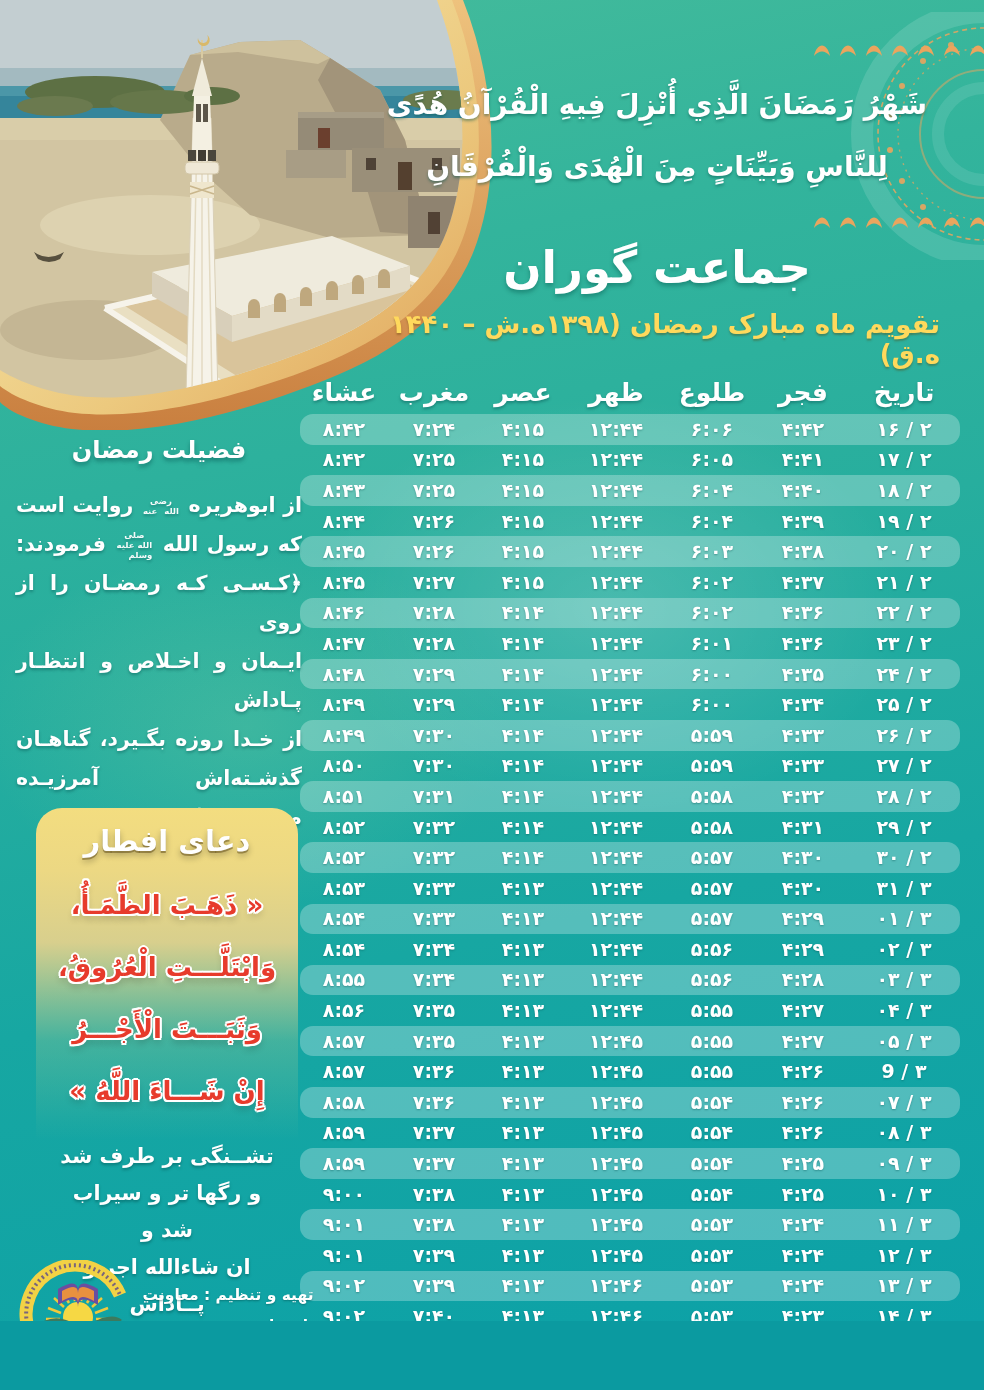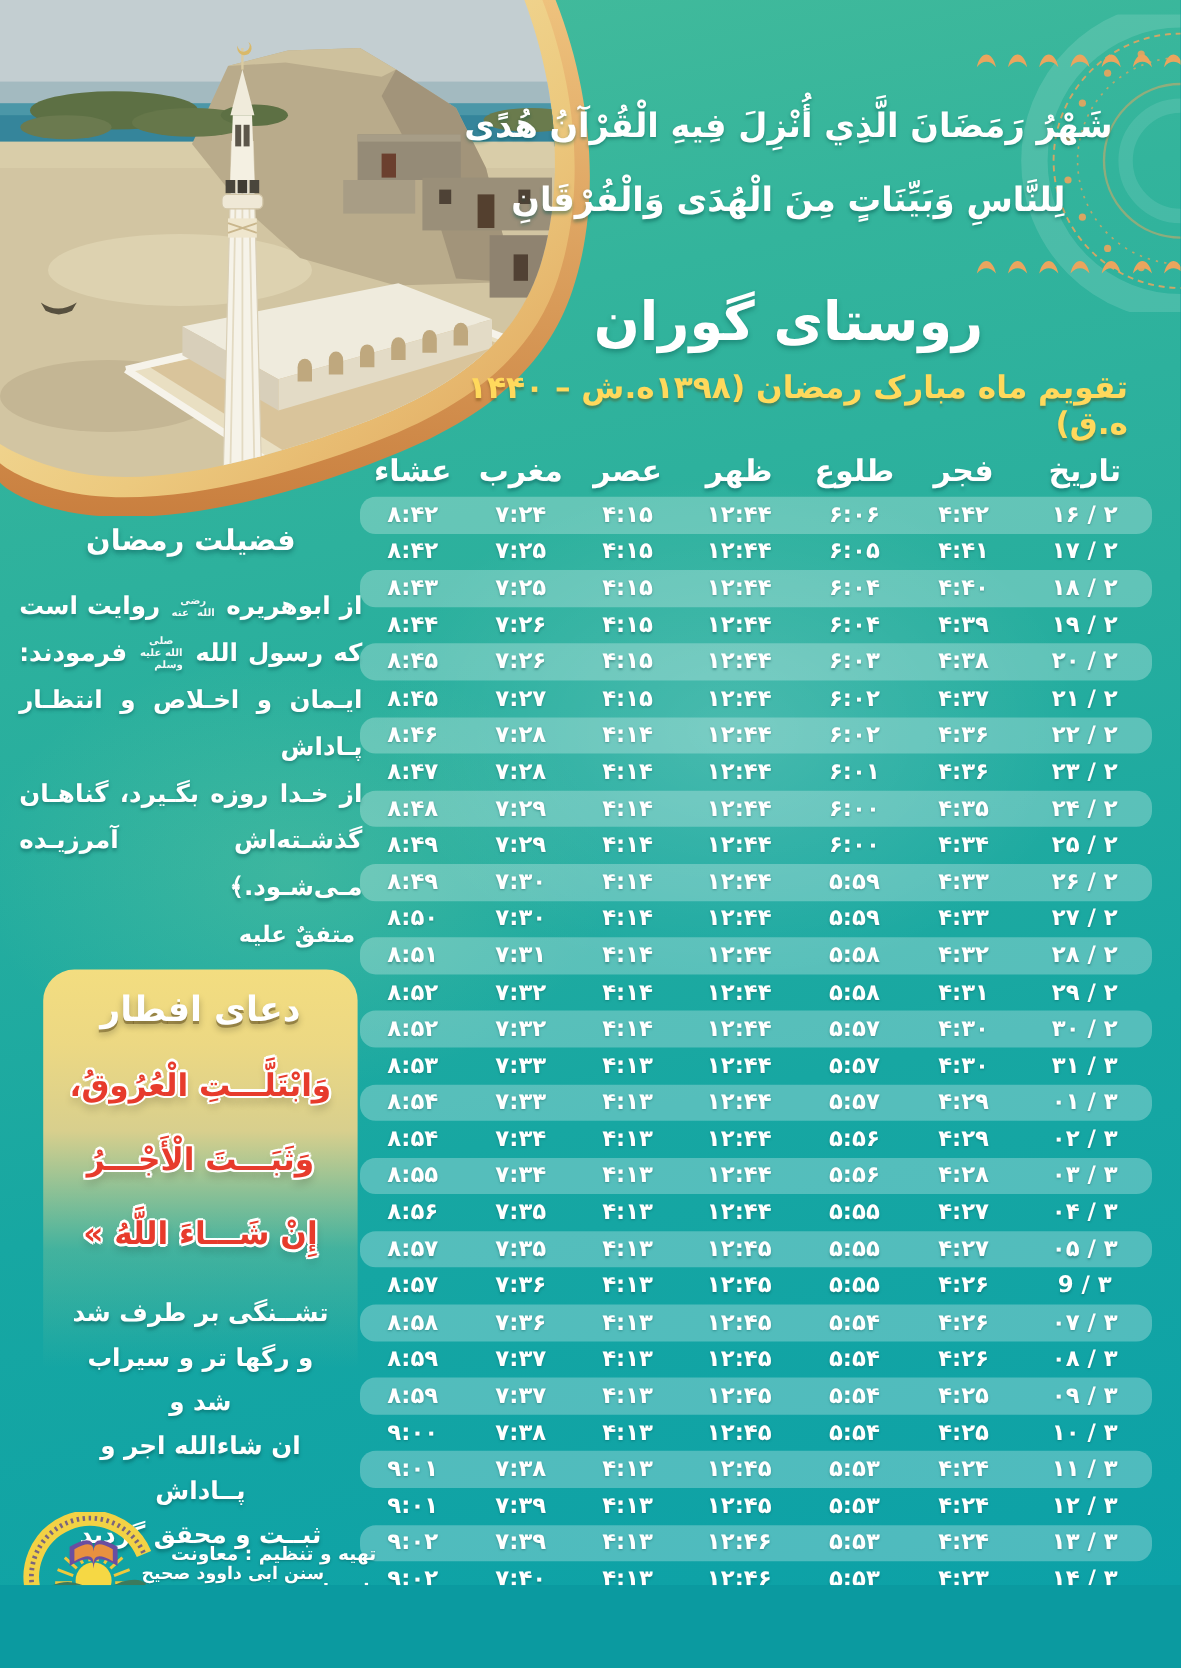--- a/index.html
+++ b/index.html
@@ -200,21 +200,21 @@
       <circle cx="117" cy="49" r="3"></circle>
         <circle cx="145" cy="33" r="3"></circle>
     </g>
   </svg>
 
   <div class="abs verse">
     <div>شَهْرُ رَمَضَانَ الَّذِي أُنْزِلَ فِيهِ الْقُرْآنُ هُدًى</div>
     <div>لِلنَّاسِ وَبَيِّنَاتٍ مِنَ الْهُدَى وَالْفُرْقَانِ</div>
   </div>
 
-  <div class="abs page-title">روستای گوران</div>
+  <div class="abs page-title">جماعت گوران</div>
   <div class="abs page-subtitle">تقویم ماه مبارک رمضان (۱۳۹۸ه.ش – ۱۴۴۰ ه.ق)</div>
 
   <div class="abs ptable">
     <div class="thead">
         <div class="th">تاریخ</div>
         <div class="th">فجر</div>
         <div class="th">طلوع</div>
         <div class="th">ظهر</div>
         <div class="th">عصر</div>
         <div class="th">مغرب</div>
@@ -492,30 +492,32 @@
           <div class="td">۹:۰۲</div>
         </div>
       </div>
   </div>
 
   <div class="abs virtue">
     <div class="virtue-heading">فضیلت رمضان</div>
     <div>
         <div class="virtue-line"><span>از ابوهریره </span><span class="honorific">رضی الله عنه</span><span> روایت است</span></div>
         <div class="virtue-line"><span>که رسول الله </span><span class="honorific">صلی الله علیه وسلم</span><span> فرمودند:</span></div>
+        <div class="virtue-line">﴿کـسـی کـه رمضـان را از روی</div>
         <div class="virtue-line">ایـمان و اخـلاص و انتظـار پـاداش</div>
         <div class="virtue-line">از خـدا روزه بگـیرد، گناهـان</div>
         <div class="virtue-line">گذشـته‌اش آمرزیـده مـی‌شـود.﴾</div>
       </div>
     <div class="virtue-source">متفقٌ علیه</div>
   </div>
 
   <div class="abs dua-box">
     <div class="dua-heading">دعای افطار</div>
     <div class="dua-arabic">
+        <div class="dua-line">« ذَهَـبَ الظَّمَـأُ،</div>
         <div class="dua-line">وَابْتَلَّـــتِ الْعُرُوقُ،</div>
         <div class="dua-line">وَثَبَـــتَ الْأَجْـــرُ</div>
         <div class="dua-line">إِنْ شَـــاءَ اللَّهُ »</div>
       </div>
     <div class="dua-translation">
         <div class="dua-tr-line">تشــنگی بر طرف شد</div>
         <div class="dua-tr-line">و رگها تر و سیراب شد و</div>
         <div class="dua-tr-line">ان شاءالله اجر و پــاداش</div>
         <div class="dua-tr-line">ثبــت و محقق گردید</div>
       </div>

